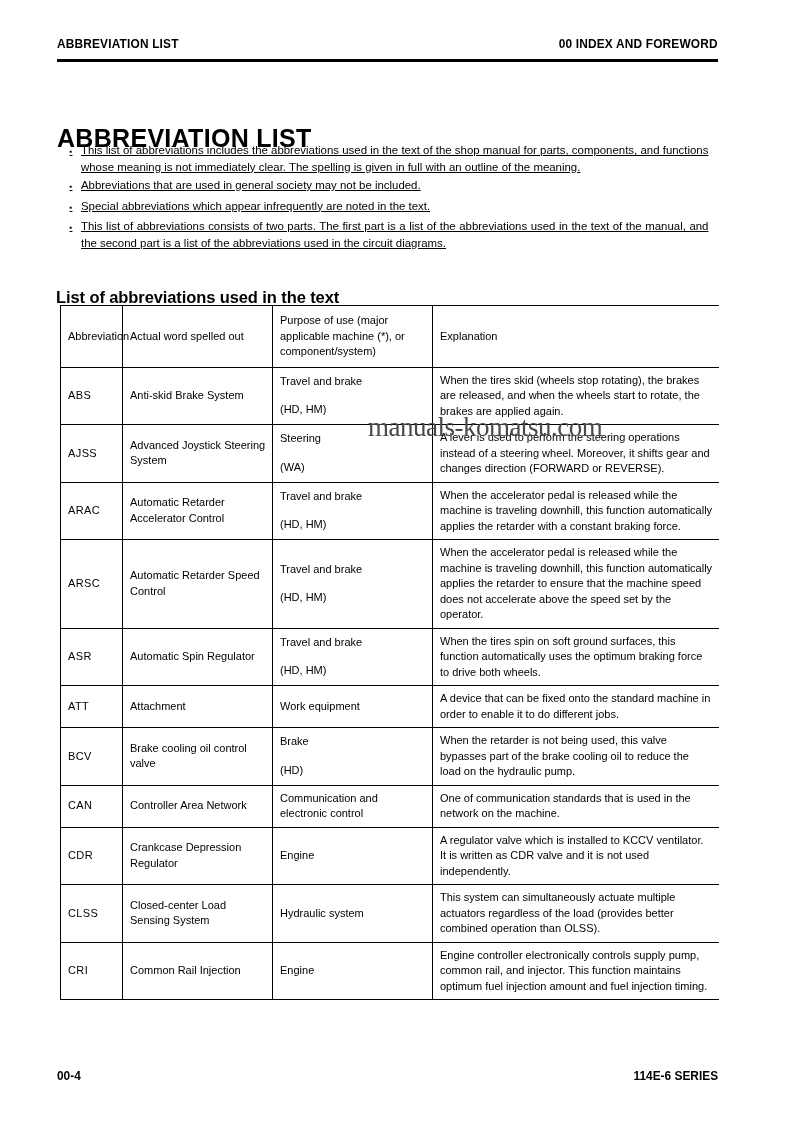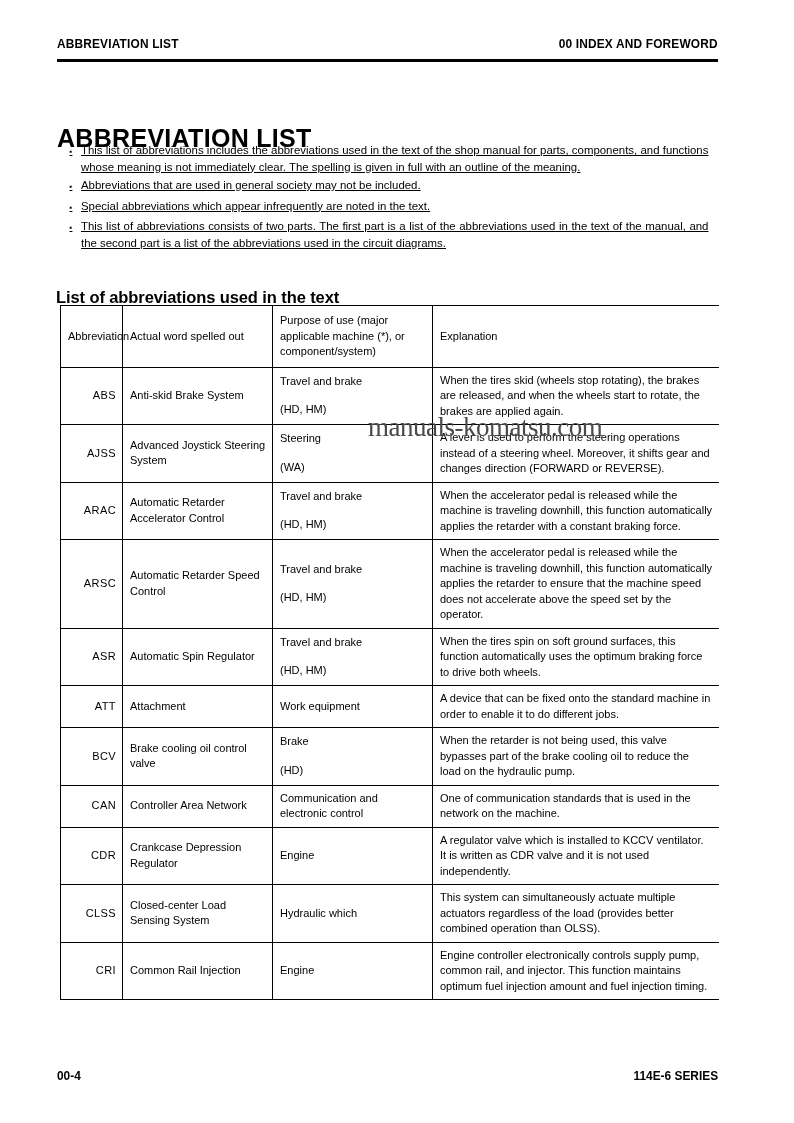--- a/index.html
+++ b/index.html
@@ -138,21 +138,21 @@
     border-right: none;
     margin-left: 24px;
   }
   .abbr-table th {
     text-align: left;
     padding-top: 7px;
     padding-bottom: 7px;
   }
   .abbr-table th.col-abbr { line-height: 15px; }
   .abbr-table td.col-abbr {
-    text-align: right;
+    text-align: left;
     letter-spacing: 0.4px;
   }
   .abbr-table td.col-word,
   .abbr-table td.col-purp,
   .abbr-table td.col-expl {
     text-align: left;
   }
   .abbr-table td.col-expl { vertical-align: middle; }
   .purp-machine { display:block; margin-top: 13px; }
   .purp-one { display:block; }
@@ -314,21 +314,21 @@
           <td class="col-word">Crankcase Depression Regulator</td>
           <td class="col-purp">
             <span class="purp-one">Engine</span>
           </td>
           <td class="col-expl">A regulator valve which is installed to KCCV ventilator. It is written as CDR valve and it is not used independently.</td>
         </tr>
         <tr>
           <td class="col-abbr">CLSS</td>
           <td class="col-word">Closed-center Load Sensing System</td>
           <td class="col-purp">
-            <span class="purp-one">Hydraulic which</span>
+            <span class="purp-one">Hydraulic system</span>
           </td>
           <td class="col-expl">This system can simultaneously actuate multiple actuators regardless of the load (provides better combined operation than OLSS).</td>
         </tr>
         <tr>
           <td class="col-abbr">CRI</td>
           <td class="col-word">Common Rail Injection</td>
           <td class="col-purp">
             <span class="purp-one">Engine</span>
           </td>
           <td class="col-expl">Engine controller electronically controls supply pump, common rail, and injector. This function maintains optimum fuel injection amount and fuel injection timing.</td>

